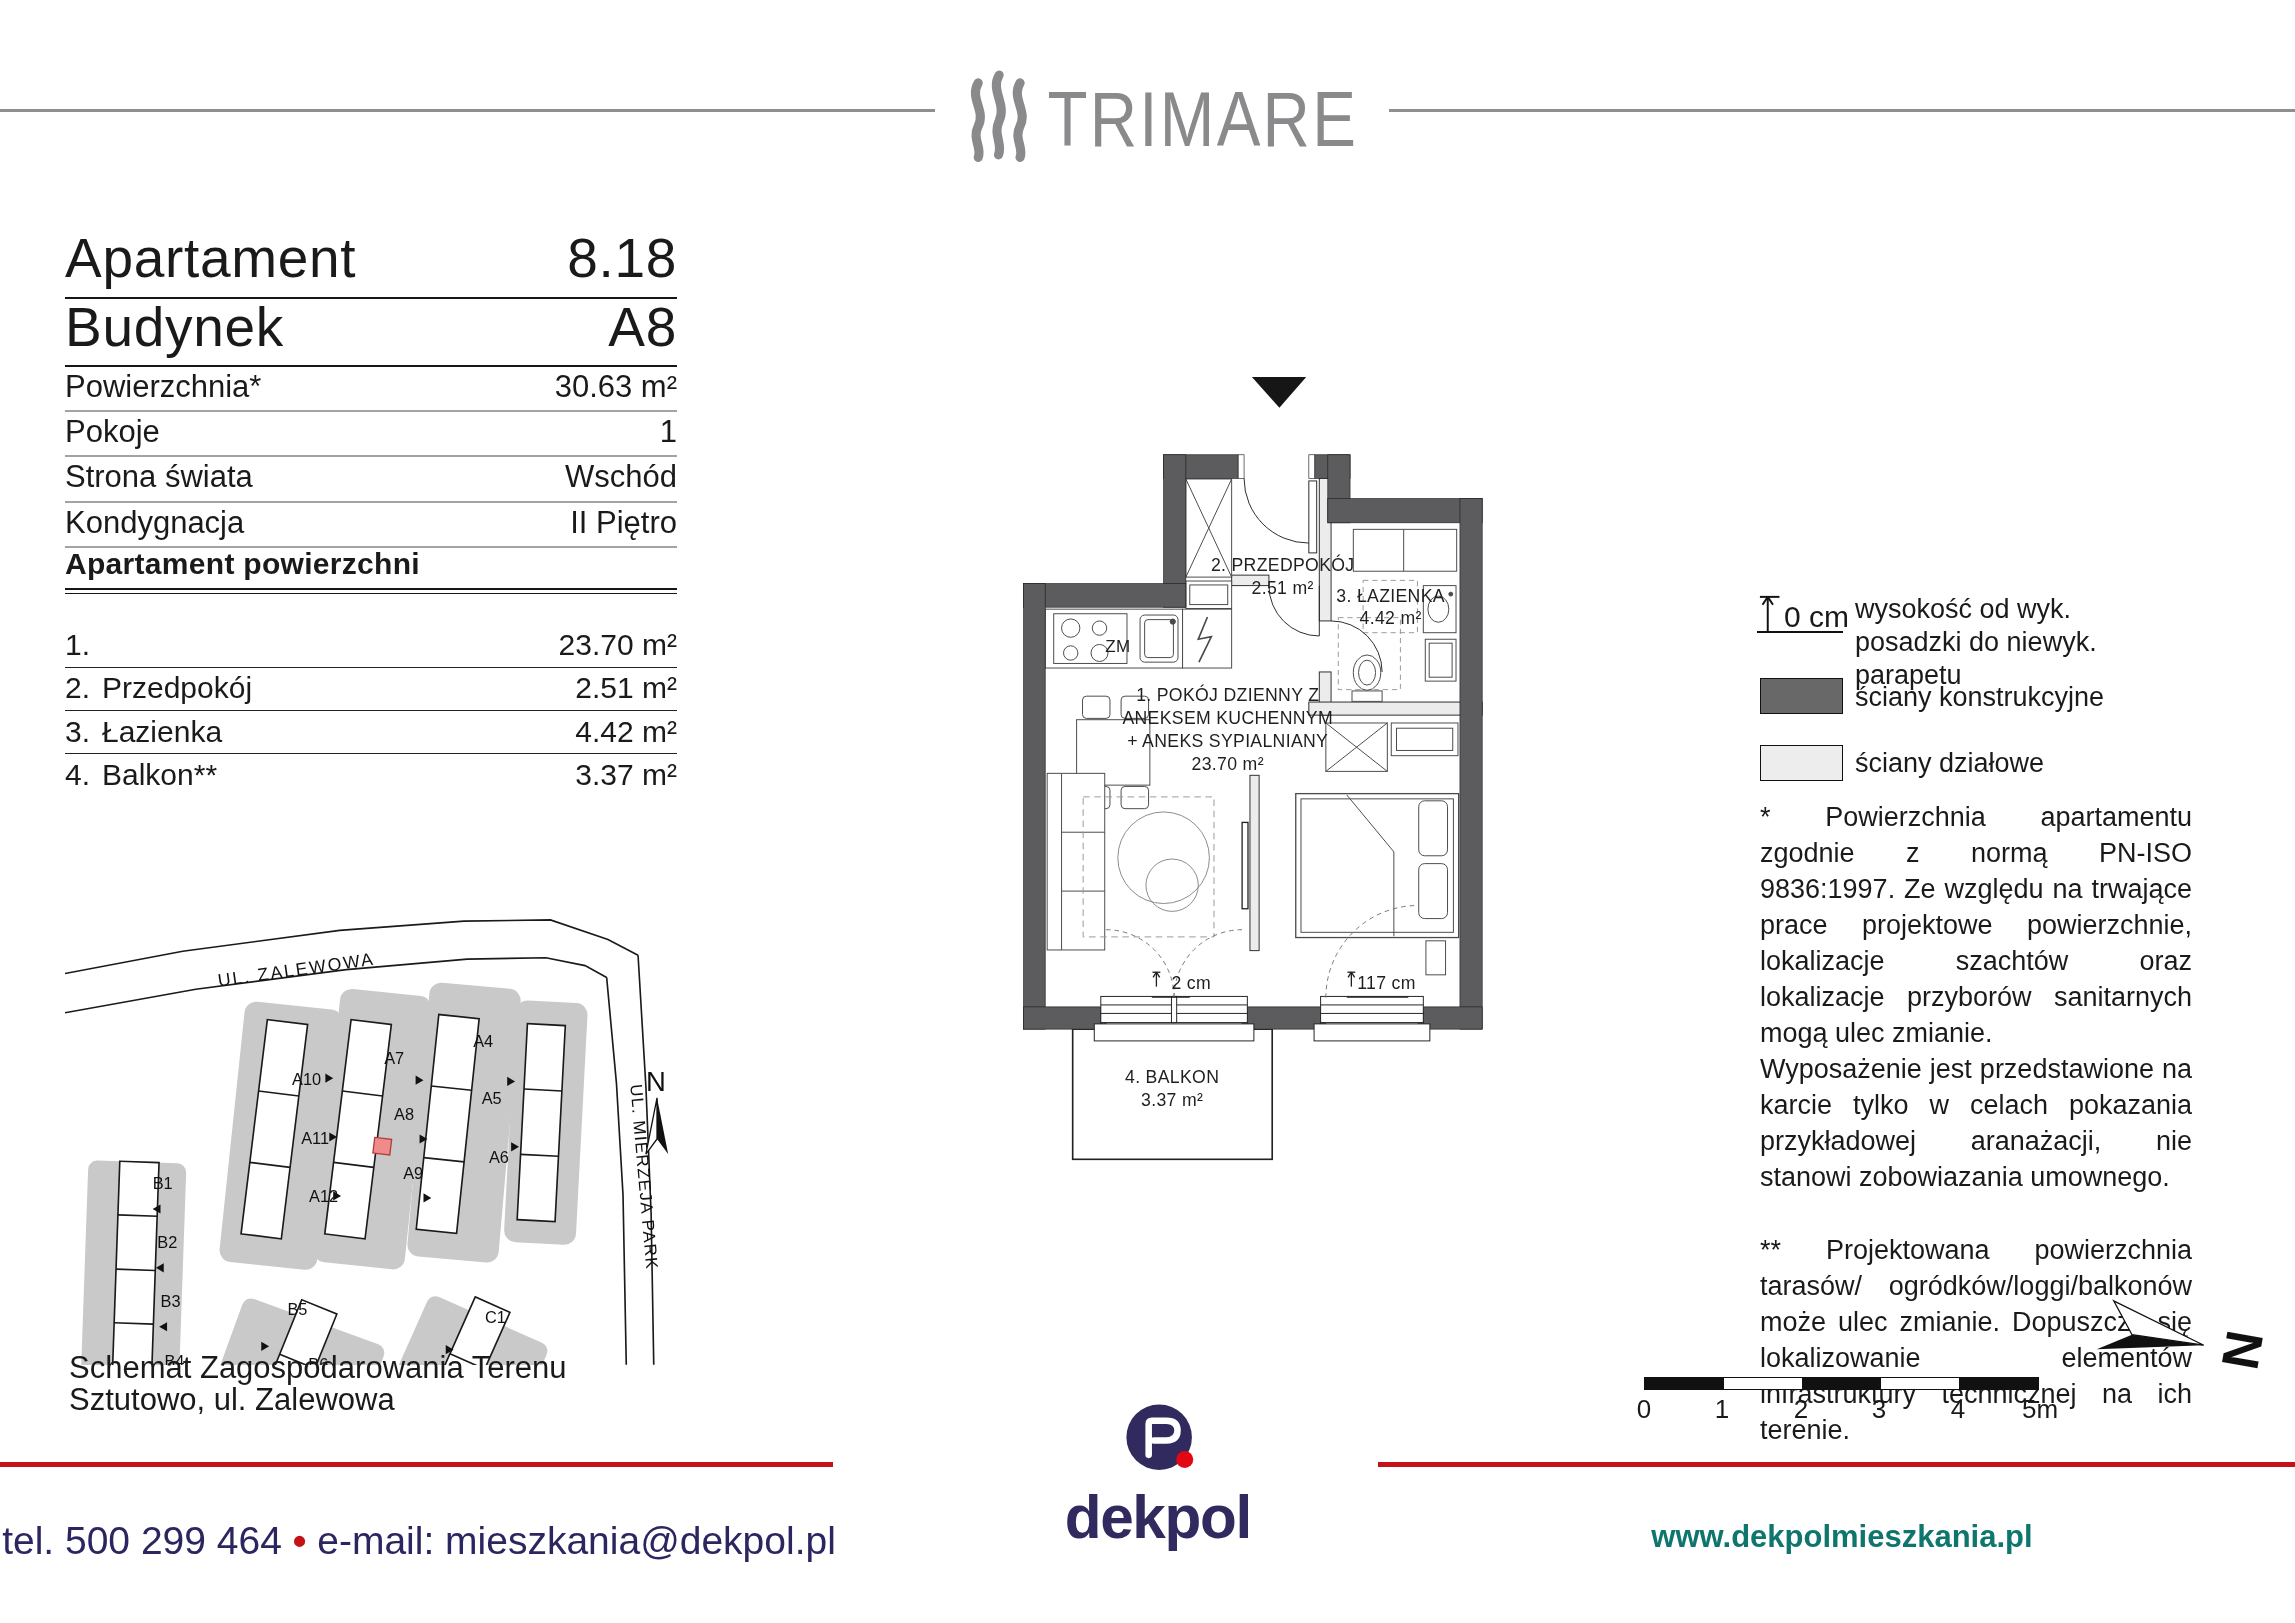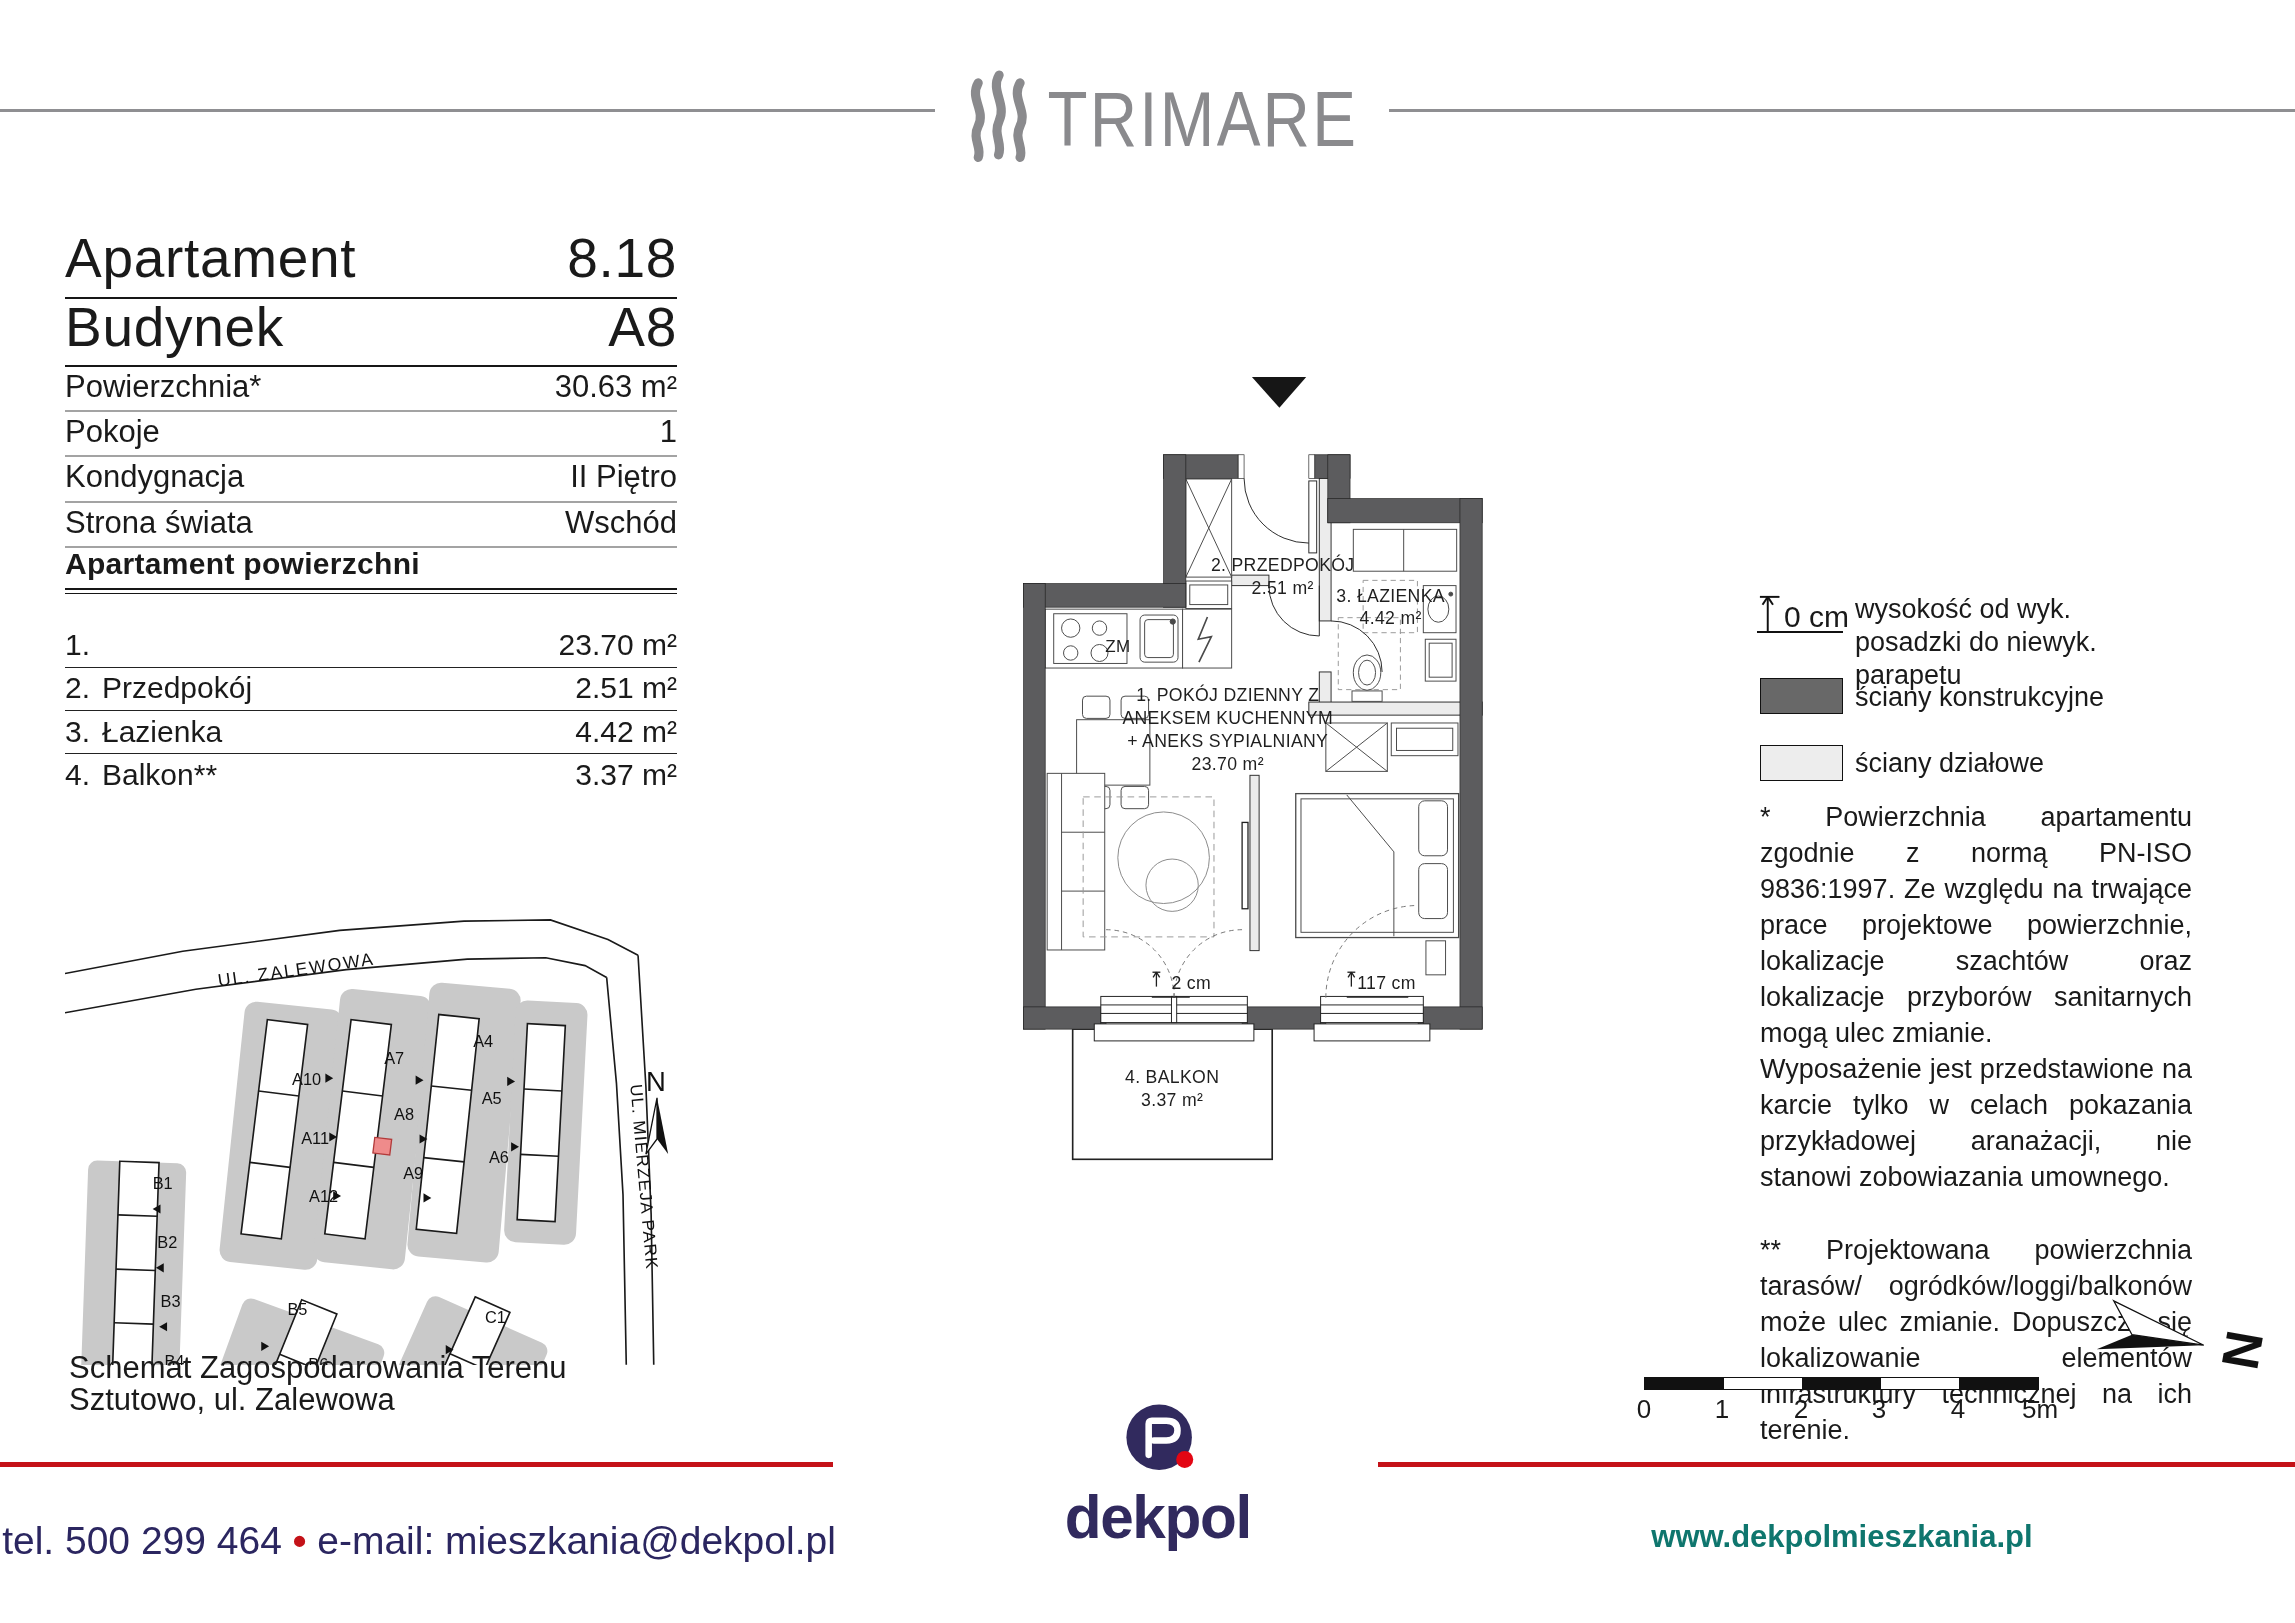--- a/index.html
+++ b/index.html
@@ -69,26 +69,26 @@
     </div>
     <div class="irow sml">
       <span>Powierzchnia*</span>
       <span>30.63 m²</span>
     </div>
     <div class="irow sml">
       <span>Pokoje</span>
       <span>1</span>
     </div>
     <div class="irow sml">
+      <span>Strona świata</span>
+      <span>Wschód</span>
+    </div>
+    <div class="irow sml">
       <span>Kondygnacja</span>
       <span>II Piętro</span>
-    </div>
-    <div class="irow sml">
-      <span>Strona świata</span>
-      <span>Wschód</span>
     </div>
   </div>
 
   <div class="areas">
     <h2>Apartament powierzchni</h2>
     <div class="dbl"></div>
     <div class="aitem first sep">
       <span class="no">1.</span>
       <span class="vl">23.70 m²</span>
     </div>

